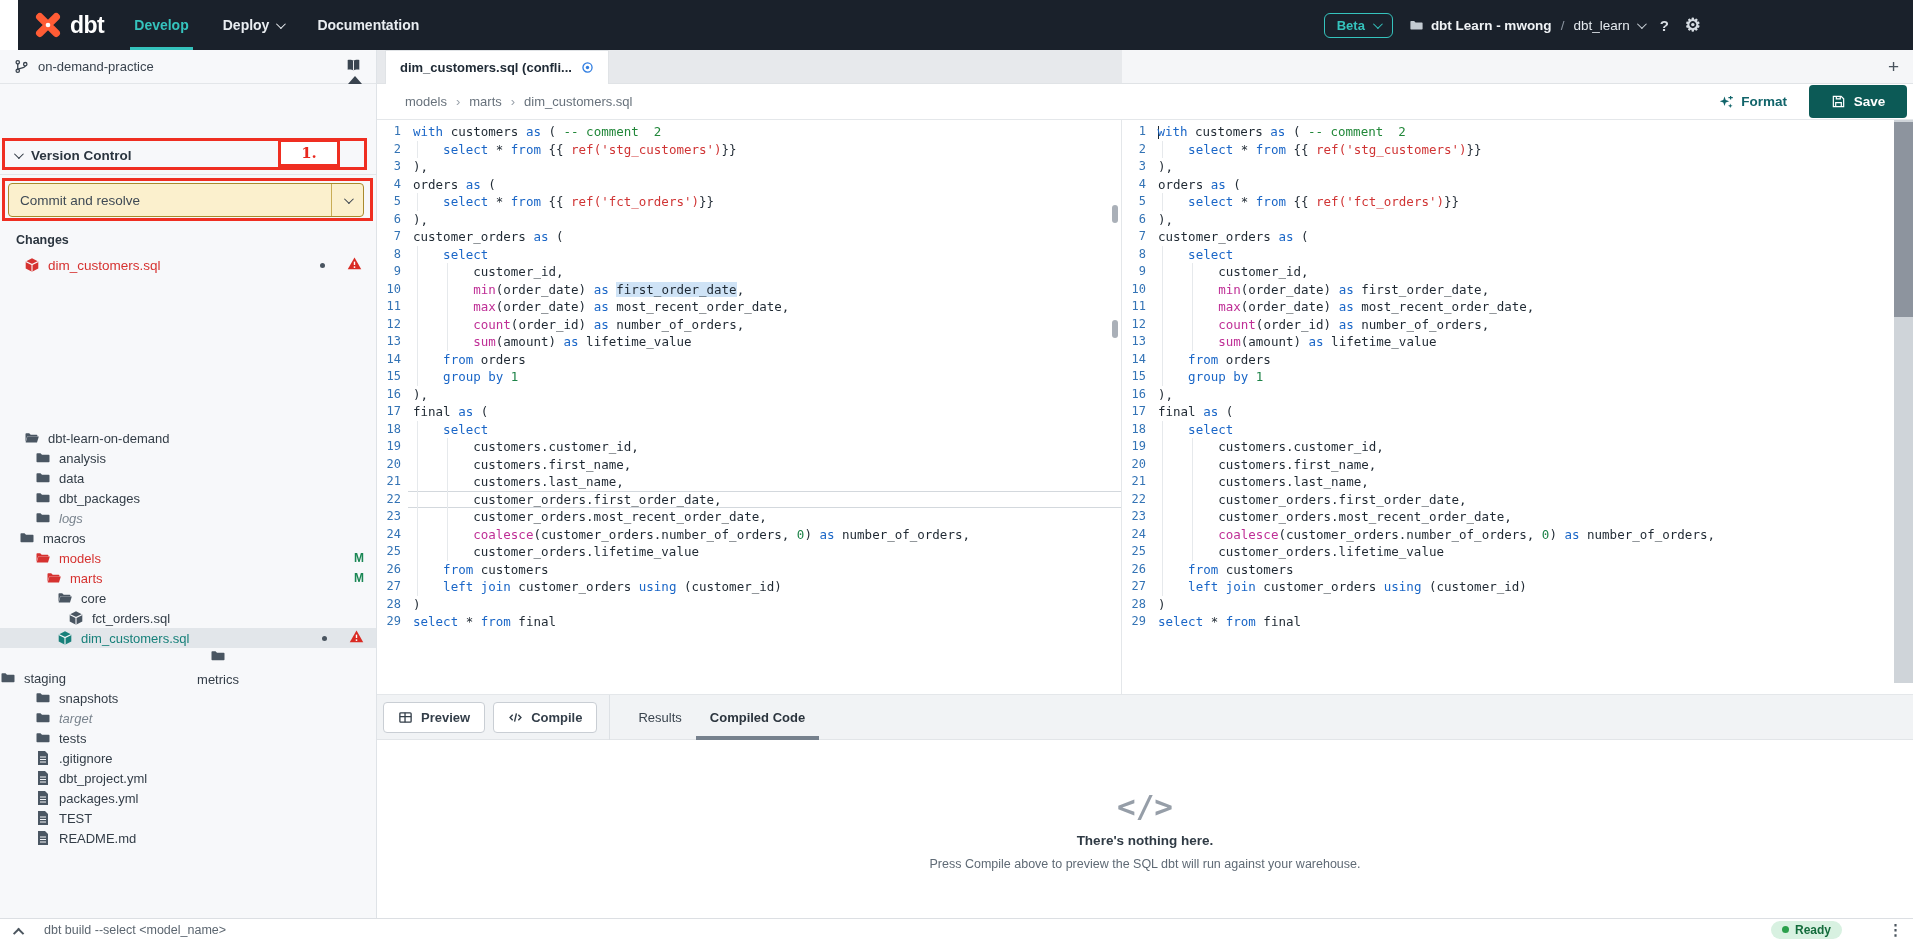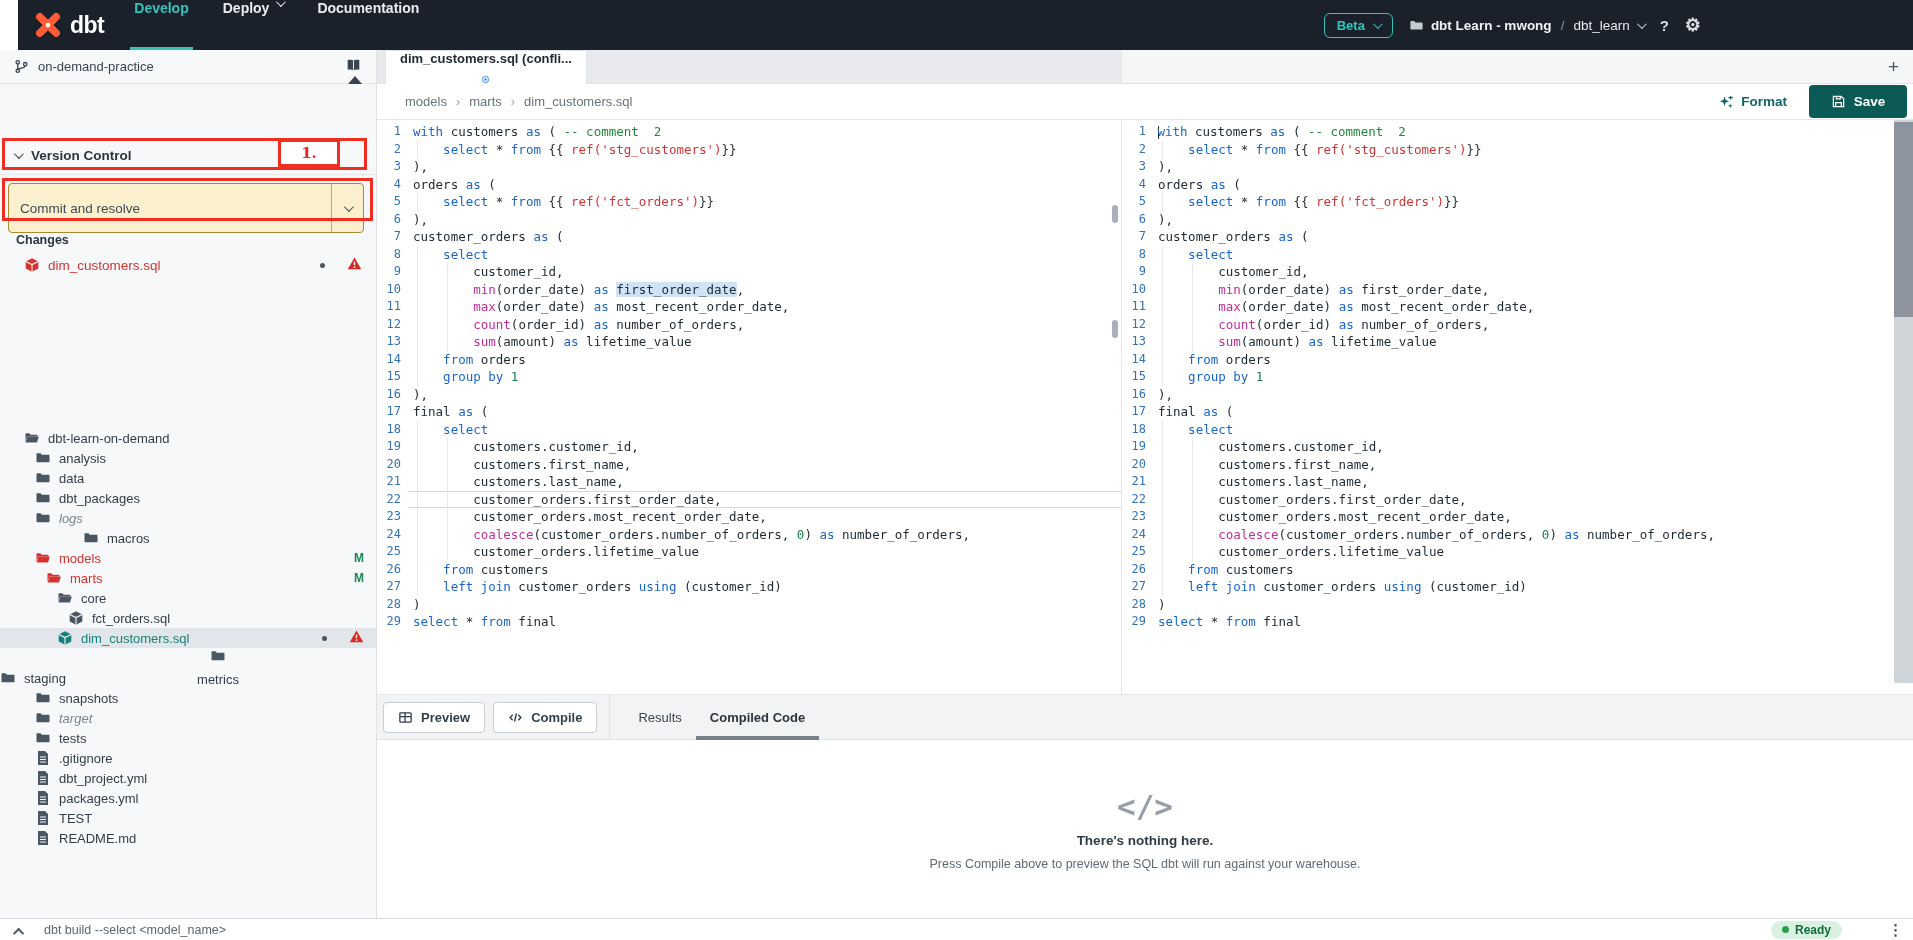--- a/index.html
+++ b/index.html
@@ -7,21 +7,21 @@
     font-family:"Liberation Sans", sans-serif; background:#fff; }
   .app { position:relative; width:1913px; height:940px; }
 
   
   .topnav { position:absolute; left:0; top:0; right:0; height:50px; background:#1a212b;
     display:flex; align-items:center; padding:0 0 0 16px;margin-left:18px; }
   .logo { display:flex; align-items:center; gap:8px; }
   .logo svg { width:28px; height:28px; }
   .logo-word { color:#fff; font-size:23px; font-weight:800; letter-spacing:-0.5px; }
   .nav-links { display:flex; align-items:center; height:50px; margin-left:30px; gap:34px; }
-  .nav-link { position:relative; height:50px; display:flex; align-items:flex-start; gap:7px;
+  .nav-link { position:relative; height:50px; display:flex; align-items:center; gap:7px;
     color:#e9edf1; font-size:14px; font-weight:700; cursor:pointer; }
   .nav-link.active { color:#35c3bd; }
   .nav-link.active::after { content:''; position:absolute; left:-4px; right:-4px; bottom:0;
     height:3px; background:#35c3bd; }
   .chev { display:inline-block; width:7px; height:7px; border-right:1.8px solid currentColor;
     border-bottom:1.8px solid currentColor; transform:rotate(45deg) translateY(-2px); }
   .nav-right { margin-left:auto; display:flex; align-items:center; gap:16px; padding-right:212px; }
   .beta-pill { display:flex; align-items:center; gap:8px; border:1.6px solid #35c3bd; color:#35c3bd;
     border-radius:6px; padding:4px 12px; font-size:13px; font-weight:700; cursor:pointer; }
   .acct { display:flex; align-items:center; gap:7px; color:#f0f3f6; font-size:13.5px; font-weight:700; cursor:pointer; }
@@ -37,21 +37,21 @@
   .branch-row { position:absolute; left:0; top:0; right:0; height:34px; border-bottom:1px solid #e3e6e9;
     display:flex; align-items:center; padding:0 12px 0 14px; gap:9px; color:#39434e; font-size:13px; }
   .branch-row svg { width:15px; height:15px; }
   .branch-spacer { flex:1; }
   .book-wrap { position:relative; width:18px; height:18px; }
   .book-pointer { position:absolute; right:14px; bottom:-1px; width:0; height:0;
     border-left:7px solid transparent; border-right:7px solid transparent; border-bottom:8px solid #39434e; }
   .vc-header { position:absolute; left:0; top:90px; right:0; height:30px; display:flex; align-items:center;
     gap:10px; padding-left:14px; font-size:13.5px; font-weight:700; color:#2b353f; cursor:pointer; }
   .vc-divider { position:absolute; left:0; right:0; top:124px; border-top:1px solid #e3e6e9; }
-  .commit-btn { position:absolute; left:8px; top:133px; right:12px; height:50px; background:#fbf0cd;
+  .commit-btn { position:absolute; left:8px; top:133px; right:12px; height:34px; background:#fbf0cd;
     border:1px solid #a98a2d; border-radius:4px; display:flex; align-items:stretch; cursor:pointer; }
   .commit-label { flex:1; display:flex; align-items:center; padding-left:11px;
     font-size:13.5px; color:#3f4a55; }
   .commit-caret { width:32px; border-left:1px solid #c9ad55; display:flex; align-items:center;
     justify-content:center; color:#39434e; }
   .changes-title { position:absolute; left:16px; top:183px; font-size:12.5px; font-weight:700; color:#2b353f; }
   .changes-list { position:absolute; left:0; top:202px; right:0; }
   .change-row { height:26px; display:flex; align-items:center; gap:8px; padding:0 14px 0 24px;
     font-size:13.5px; color:#d63230; cursor:pointer; }
   .change-row svg, .tree-row svg { width:16px; height:16px; flex:none; }
@@ -81,21 +81,21 @@
     font-size:15px; display:flex; align-items:center; justify-content:center; }
 
   
   .main { position:absolute; left:377px; top:50px; right:0; bottom:22px; background:#fff; }
   .tabbar { position:absolute; left:0; top:0; right:0; height:34px; display:flex; }
   .tabbar-left { width:745px; background:#e7e9ec; border-bottom:1px solid #e0e3e6; display:flex; }
   .tabbar-right { flex:1; background:#f5f6f8; border-bottom:1px solid #e0e3e6;
     display:flex; align-items:center; justify-content:flex-end; padding-right:14px; }
   .tab { margin-left:8px; height:34px; background:#fff; border:1px solid #e0e3e6; border-bottom:none;
     display:flex; align-items:center; gap:9px; padding:0 14px; font-size:13px; font-weight:600;
-    color:#202b36; cursor:pointer;flex-direction:column; }
+    color:#202b36; cursor:pointer; }
   .tab svg { width:13px; height:13px; }
   .plus-btn { font-size:19px; color:#4a545e; cursor:pointer; line-height:1; }
 
   .toolbar { position:absolute; left:0; top:34px; right:0; height:36px; background:#fff;
     border-bottom:1px solid #e4e7ea; display:flex; align-items:center; padding-left:28px; }
   .breadcrumb { display:flex; align-items:center; gap:9px; font-size:13px; color:#68727c; }
   .crumb { cursor:pointer; }
   .crumb-sep { color:#9aa2ab; }
   .toolbar-actions { margin-left:auto; display:flex; align-items:center; gap:22px; padding-right:6px; }
   .format-btn { display:flex; align-items:center; gap:7px; color:#11646a; font-size:13.5px;
@@ -289,21 +289,21 @@
           <span class="tree-label">dbt_packages</span>
           <span class="row-spacer"></span>
         </div>
         <div class="tree-row italic" style="padding-left: 35px;">
           <svg viewBox="0 0 16 16">
             <path fill="#4a5662" d="M1.5 4q0-.8.8-.8h3.2l1.5 1.5h6.7q.8 0 .8.8v6q0 .8-.8.8H2.3q-.8 0-.8-.8z"></path>
           </svg>
           <span class="tree-label">logs</span>
           <span class="row-spacer"></span>
         </div>
-        <div class="tree-row" style="padding-left: 55px; margin-left: 28px;">
+        <div class="tree-row" style="padding-left: 19px;">
           <svg viewBox="0 0 16 16">
             <path fill="#4a5662" d="M1.5 4q0-.8.8-.8h3.2l1.5 1.5h6.7q.8 0 .8.8v6q0 .8-.8.8H2.3q-.8 0-.8-.8z"></path>
           </svg>
           <span class="tree-label">macros</span>
           <span class="row-spacer"></span>
         </div>
         <div class="tree-row red" style="padding-left: 35px;">
           <svg viewBox="0 0 16 16">
             <path fill="#d63230" d="M1.5 12.2V4q0-.8.8-.8h2.9l1.5 1.5h5.9q.8 0 .8.8v1H3.1z"></path>
             <path fill="#d63230" d="M1.7 12.5 3.4 6.6h11.4l-1.8 5.9z"></path>

